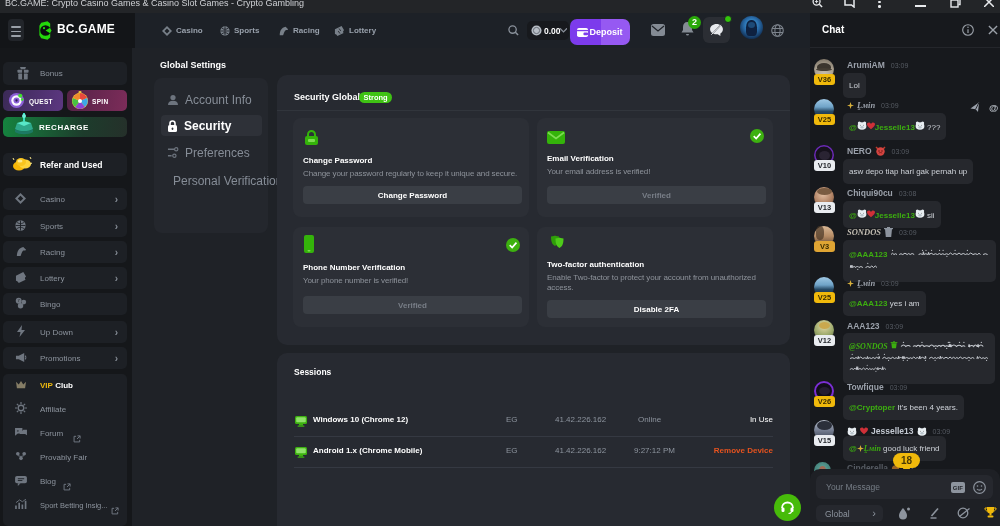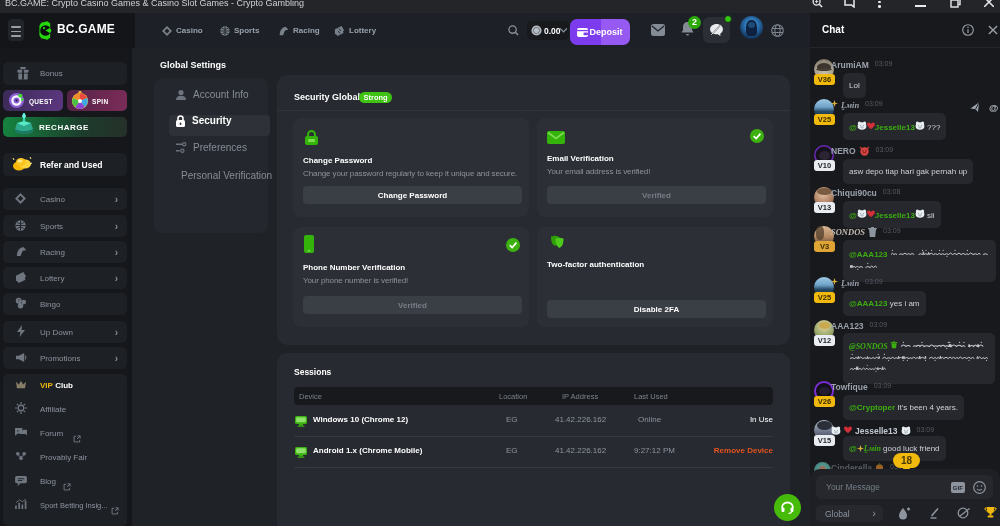--- a/index.html
+++ b/index.html
@@ -11,38 +11,38 @@
 .hamb i{display:block;height:1.6px;background:#9aa0a8;border-radius:1px;margin:3px 3px 0 3px}
 .hamb i:first-child{margin-top:7px}
 .nav{position:absolute;left:0;top:0;width:500px;height:35px;color:#98a0ab;font-size:8px;font-weight:bold}
 .nav .it{position:absolute;top:0;height:35px;display:flex;align-items:center;gap:4px}
 .hright{position:absolute;left:0;top:0;width:810px;height:35px}
 .sidebar{position:absolute;left:0;top:48px;width:132px;height:478px;background:#15171a}
 .sideblock{position:absolute;left:3px;width:124px;background:#1d2025;border-radius:5px}
 .main{position:absolute;left:132px;top:48px;width:678px;height:478px;background:#1f2227;overflow:hidden}
 .gtitle{position:absolute;left:160px;top:60px;font-size:9px;font-weight:bold;color:#fff}
 .setnav{position:absolute;left:154px;top:78px;width:114px;height:155px;background:#24272d;border-radius:8px}
-.setnav .row{position:absolute;left:15px;width:101px;height:21px;display:flex;gap:6px;padding-left:6px;color:#868d97;font-size:10px;border-radius:4px;white-space:nowrap}
+.setnav .row{position:absolute;left:7px;width:101px;height:21px;display:flex;align-items:center;gap:6px;padding-left:6px;color:#868d97;font-size:12px;border-radius:4px;white-space:nowrap}
 .setnav .row.act{background:#2e3138;color:#fff;font-weight:bold}
 .panel{position:absolute;background:#272a31;border-radius:10px}
 .cards{position:absolute;left:293px;top:118px;width:480px;display:grid;grid-template-columns:236px 236px;gap:10px 8px}
 .card{background:#2c2f36;border-radius:8px;padding:12px 10px;position:relative}
 .card .ttl{font-size:8px;font-weight:bold;color:#fff;margin-top:6px}
 .card .dsc{font-size:8px;color:#8e939b;margin-top:4px;line-height:10px;letter-spacing:-.1px}
 .card .btn{height:18px;background:#3a3e45;border-radius:4px;color:#fff;font-weight:bold;font-size:8px;display:flex;align-items:center;justify-content:center}
 .card .btn.grey{color:#787e87}
 .chk{position:absolute;right:9px;top:11px}
 .chat{position:absolute;left:810px;top:13px;width:190px;height:513px;background:#17191d}
 .chathead{position:absolute;left:0;top:0;width:190px;height:35px;border-bottom:1px solid #24262b}
 .msg{position:absolute;left:4px;width:186px}
 .ava{position:absolute;left:0;top:0;width:20px;height:20px;border-radius:50%}
 .vb{position:absolute;left:0;top:15px;width:21px;height:11px;border-radius:3px;font-size:7.5px;font-weight:bold;color:#3a2c00;display:flex;align-items:center;justify-content:center}
 .vb.w{background:#e9ecf0;color:#23262b}
 .vb.y{background:#f0b90b}
-.nm{position:absolute;left:17px;top:1px;font-size:8.5px;font-weight:bold;color:#9ba1ab;white-space:nowrap;display:flex;gap:3px}
+.nm{position:absolute;left:33px;top:1px;font-size:8.5px;font-weight:bold;color:#9ba1ab;white-space:nowrap;display:flex;align-items:center;gap:3px}
 .tm{color:#565b63;font-weight:normal;font-size:7px;margin-left:3px}
 .bub{position:absolute;left:29px;background:#26282d;border-radius:5px;padding:8px 6px;font-size:8px;color:#ced2d8;white-space:nowrap}
 .mn{color:#3cae0f;font-weight:bold}
 .ic{display:inline-block;vertical-align:middle}
 .mi{height:22px}
 .mic{position:absolute;left:11px;top:50%;transform:translateY(-50%);width:13px;text-align:center}
 .mtx{position:absolute;left:37px;top:50%;transform:translateY(-50%);font-size:8px;color:#8d949e;white-space:nowrap}
 .chev{position:absolute;right:9px;top:50%;transform:translateY(-50%);color:#868d97;font-size:10px;font-weight:bold}
 .mi2{position:absolute;left:0;width:124px;height:16px}
 .ext{position:absolute;top:50%;transform:translateY(-50%);width:8px;height:8px}
@@ -392,31 +392,26 @@
     <div class="ttl">Phone Number Verification</div>
     <div class="dsc">Your phone number is verified!</div>
     <div class="btn grey" style="position:absolute;left:10px;right:7px;bottom:13px">Verified</div>
   </div>
   <div class="card" style="height:100px;padding-top:8px">
     <svg width="19" height="15" viewBox="0 0 19 15">
         <path d="M4 1.5 C6 1.5 8 .5 8 .5 C8 .5 10 1.5 12 1.5 C12 6.5 11 9.5 8 11 C5 9.5 4 6.5 4 1.5 Z" fill="#2f9e09"></path>
         <path d="M8.5 3.5 C10.5 3.5 12.5 2.5 12.5 2.5 C12.5 2.5 14.5 3.5 16.5 3.5 C16.5 8.5 15.5 11.5 12.5 13 C9.5 11.5 8.5 8.5 8.5 3.5 Z" fill="#4ecb1a"></path>
       </svg>
     <div class="ttl">Two-factor authentication</div>
+    <div class="dsc">Enable Two-factor to protect your account from unauthorized access.</div>
     <div class="btn" style="position:absolute;left:10px;right:7px;bottom:9px">Disable 2FA</div>
   </div>
 </div>
 <div class="panel" id="sesspanel" style="left:277px;top:353px;width:513px;height:173px;border-bottom-left-radius:0;border-bottom-right-radius:0">
   <span style="position:absolute;left:17px;top:14px;font-size:8.5px;font-weight:bold;color:#fff">Sessions</span>
-  <div style="position:absolute;left:17px;top:34px;right:17px;height:18px;background:#17191d;border-radius:4px;color:#7c838d;font-size:7.5px">
-    <span style="position:absolute;left:5px;top:5px">Device</span>
-    <span style="position:absolute;left:205px;top:5px">Location</span>
-    <span style="position:absolute;left:268px;top:5px">IP Address</span>
-    <span style="position:absolute;left:340px;top:5px">Last Used</span>
-  </div>
   <div class="srow" style="top:52px">
     <svg style="position:absolute;left:18px;top:11px" width="12" height="11" viewBox="0 0 12 11">
         <rect x="0" y="0" width="12" height="8" rx="1.5" fill="#3db110"></rect>
         <rect x="1.2" y="1.2" width="9.6" height="5" rx="1" fill="#8fe06a"></rect>
         <rect x="4" y="8" width="4" height="1.5" fill="#3db110"></rect>
         <rect x="2.5" y="9.5" width="7" height="1.2" rx=".6" fill="#3db110"></rect>
       </svg>
     <span style="position:absolute;left:36px;top:10px;font-size:8px;font-weight:bold;color:#fff">Windows 10 (Chrome 12)</span>
     <span class="sg" style="left:229px">EG</span>
     <span class="sg" style="left:278px">41.42.226.162</span>

